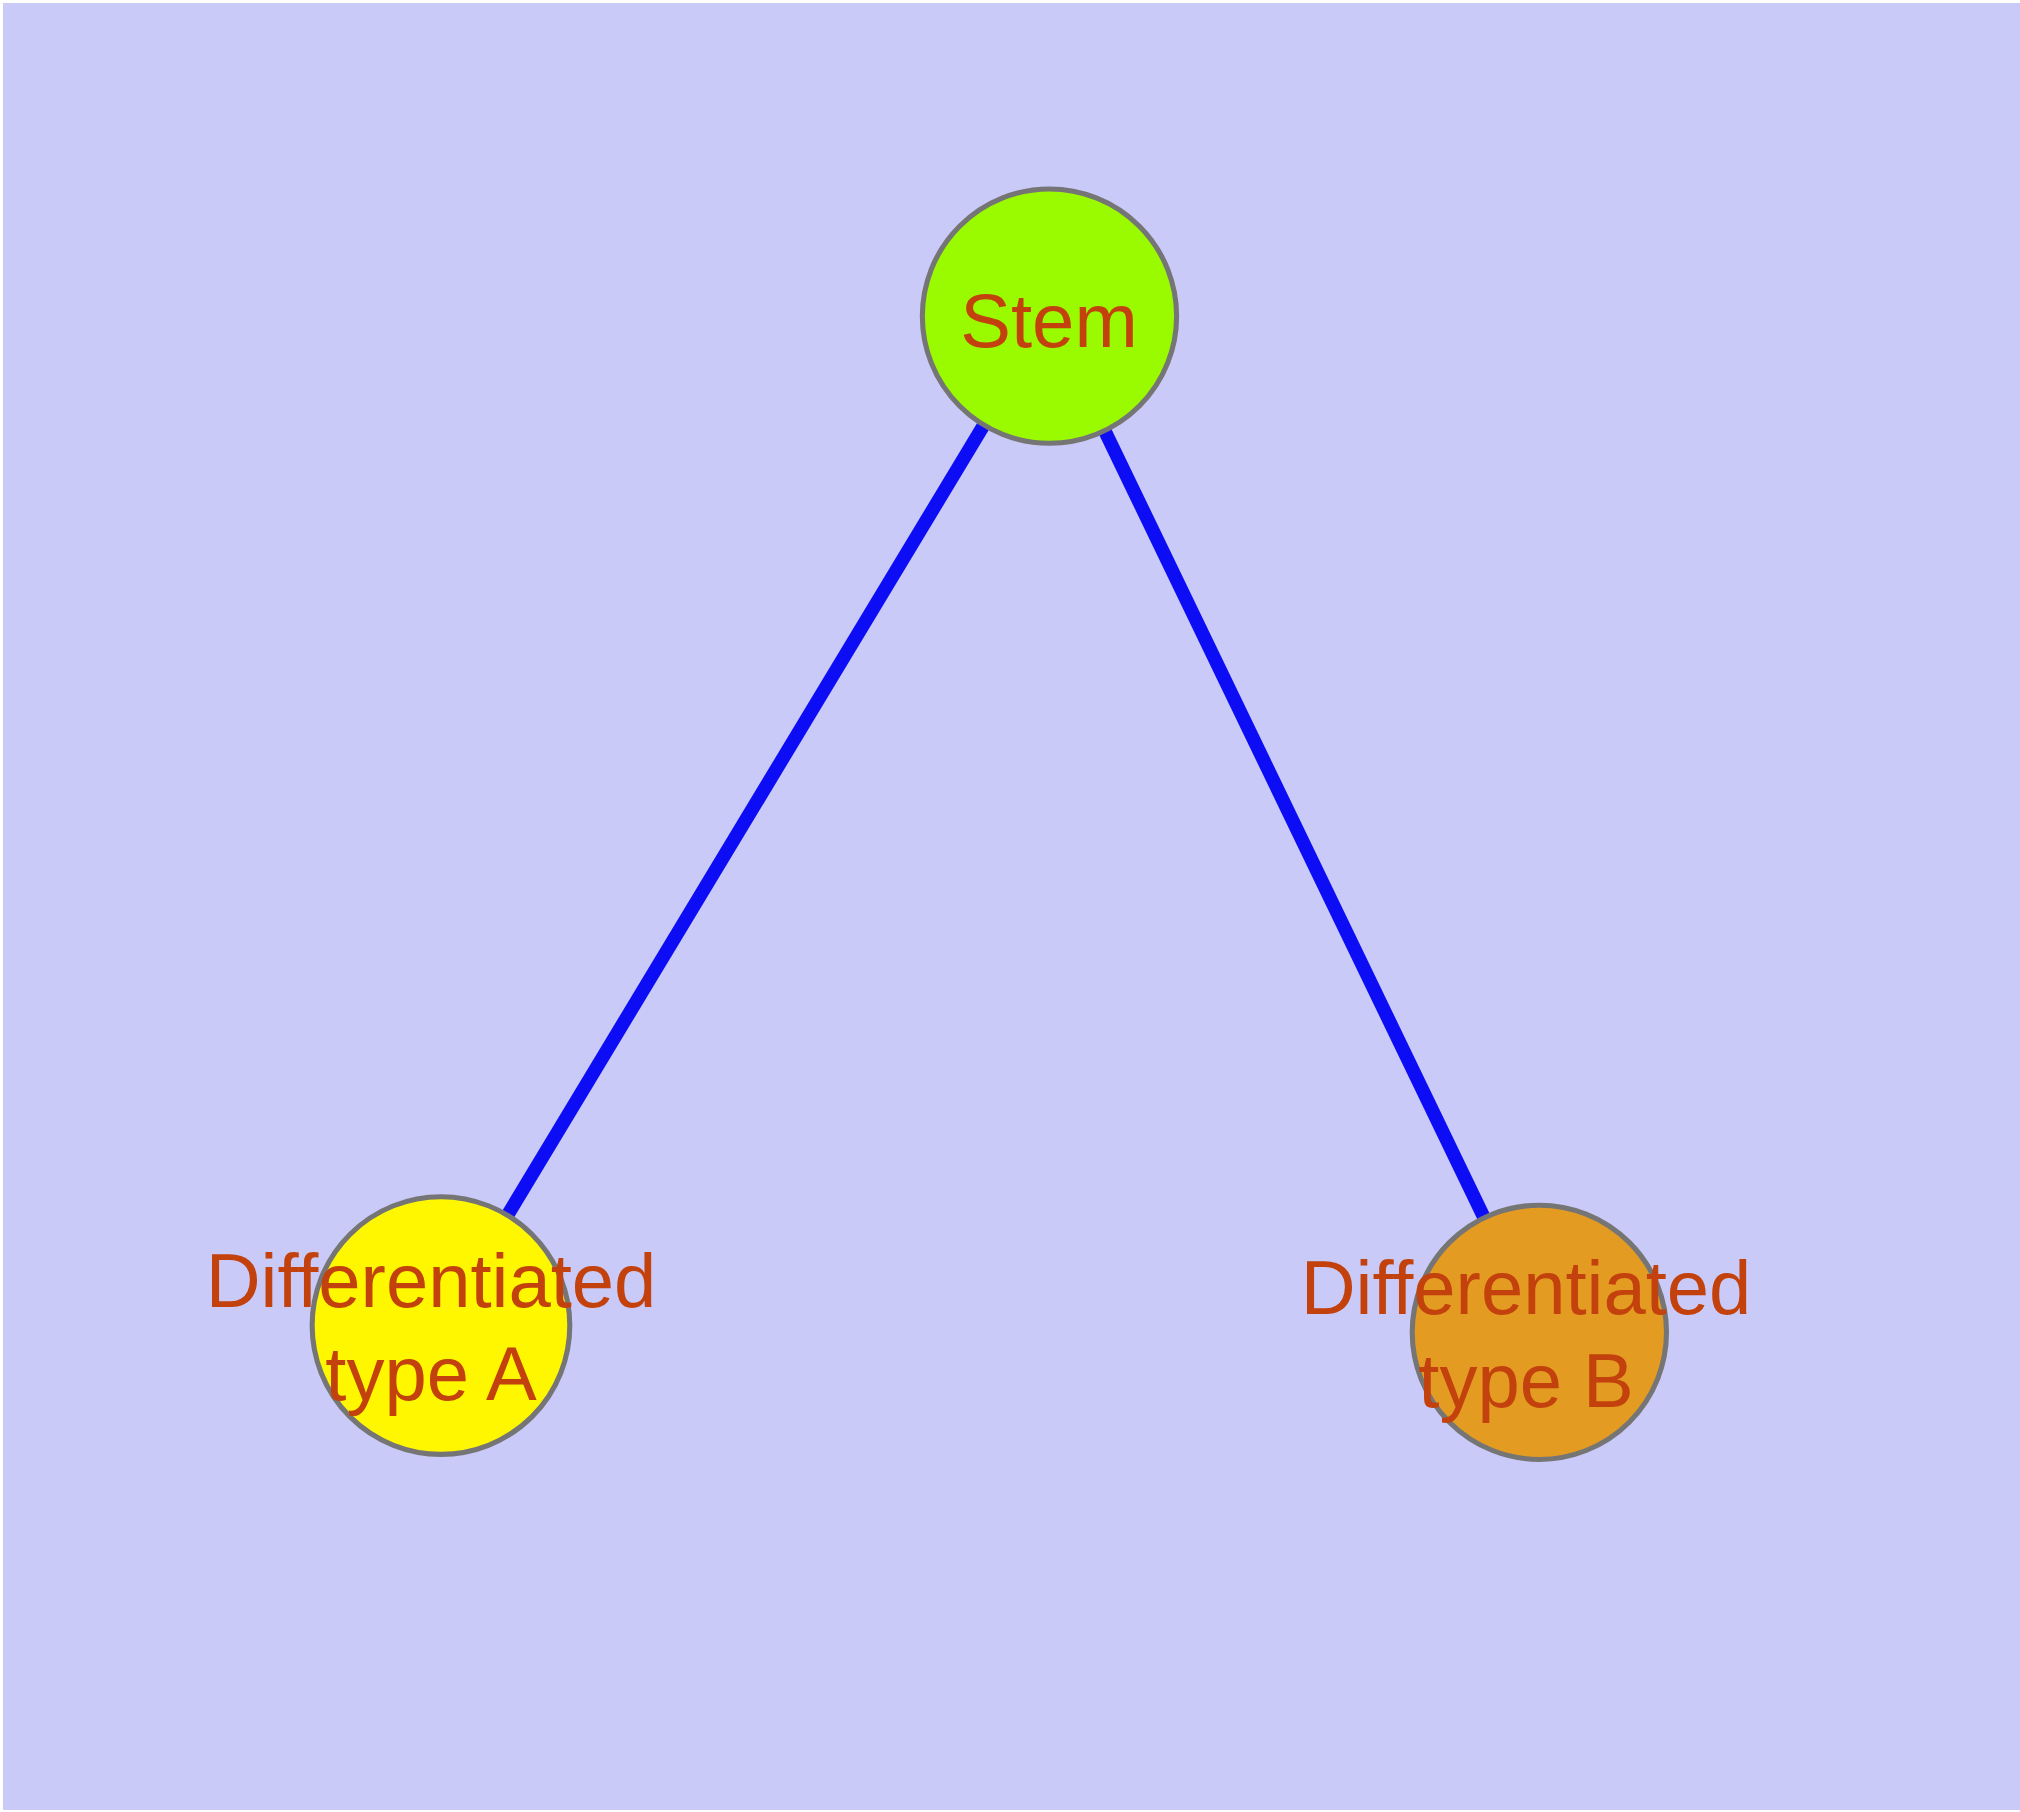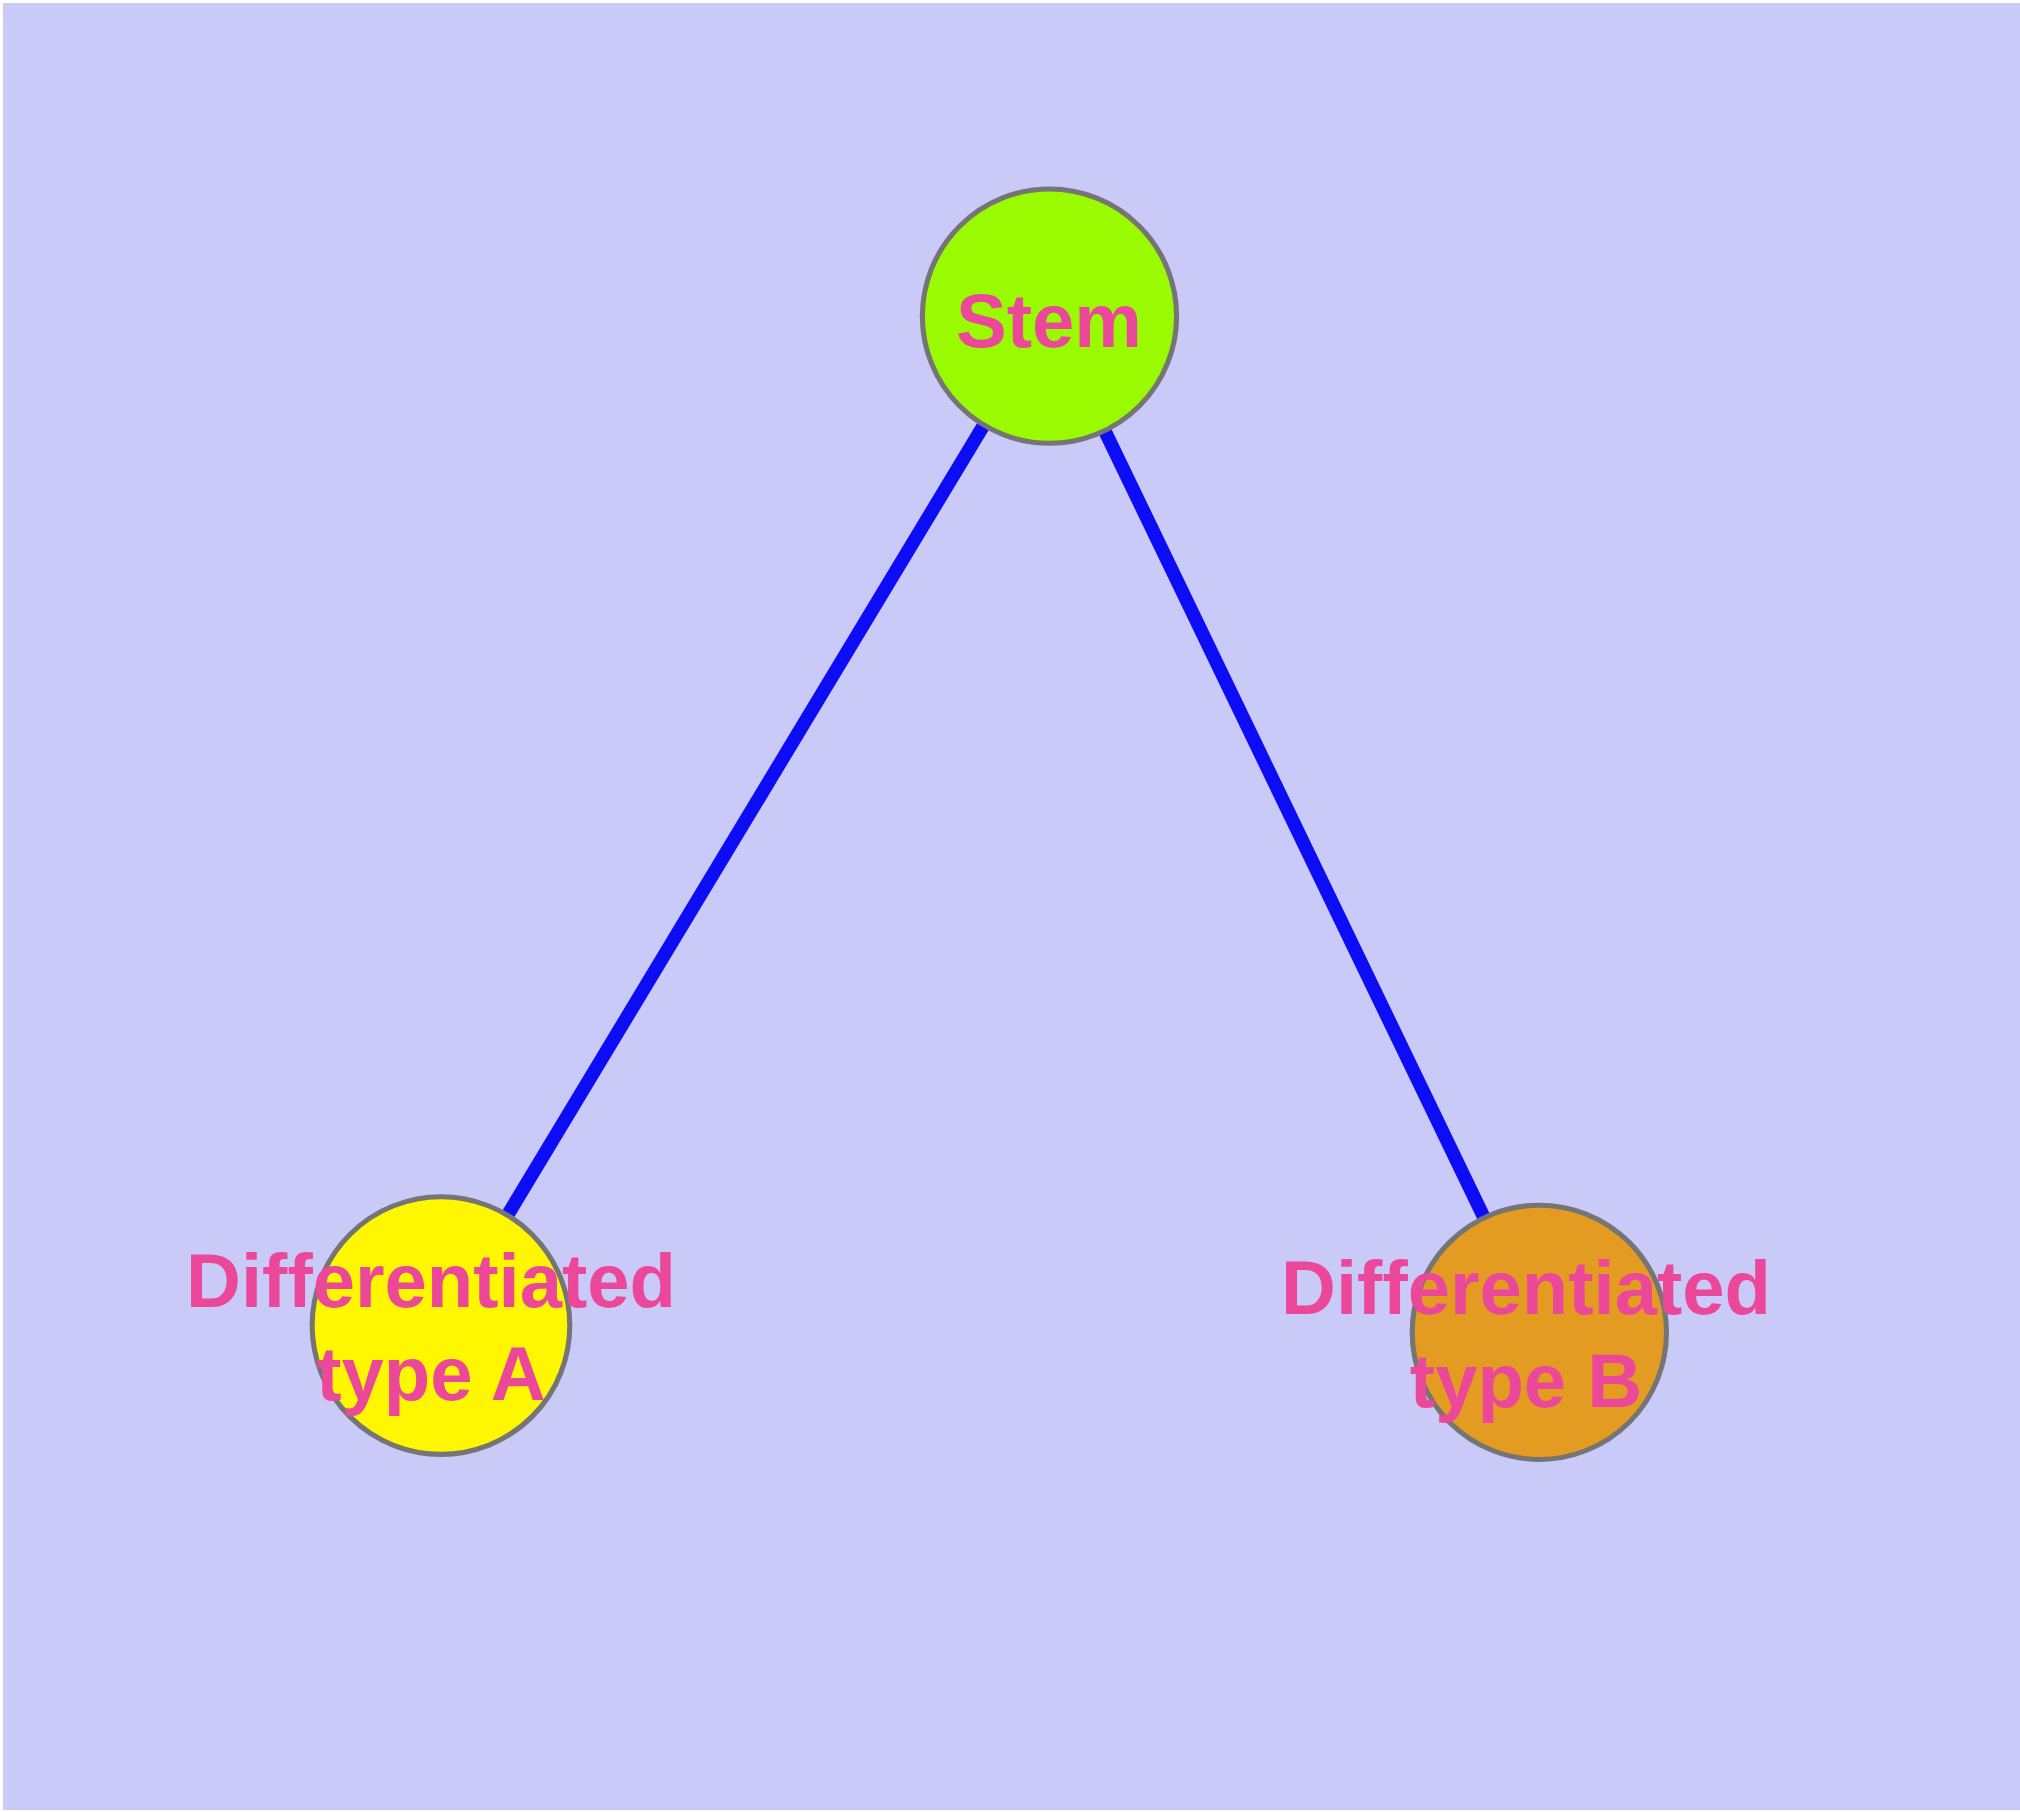--- a/index.html
+++ b/index.html
@@ -36,22 +36,22 @@
     fill: none;
     stroke-width: 16px;
     stroke-linecap: butt;
   }
   .node-circle {
     stroke-width: 6px;
   }
   .node-label {
     position: absolute;
     transform: translate(-50%, -50%);
-    color: #ec4899;
-    font-weight: 700;
+    color: #c2410c;
+    font-weight: 400;
     font-size: 76px;
     line-height: 93px;
     text-align: center;
     white-space: pre-line;
     letter-spacing: 0;
   }
 </style>
 </head>
 <body>
 

